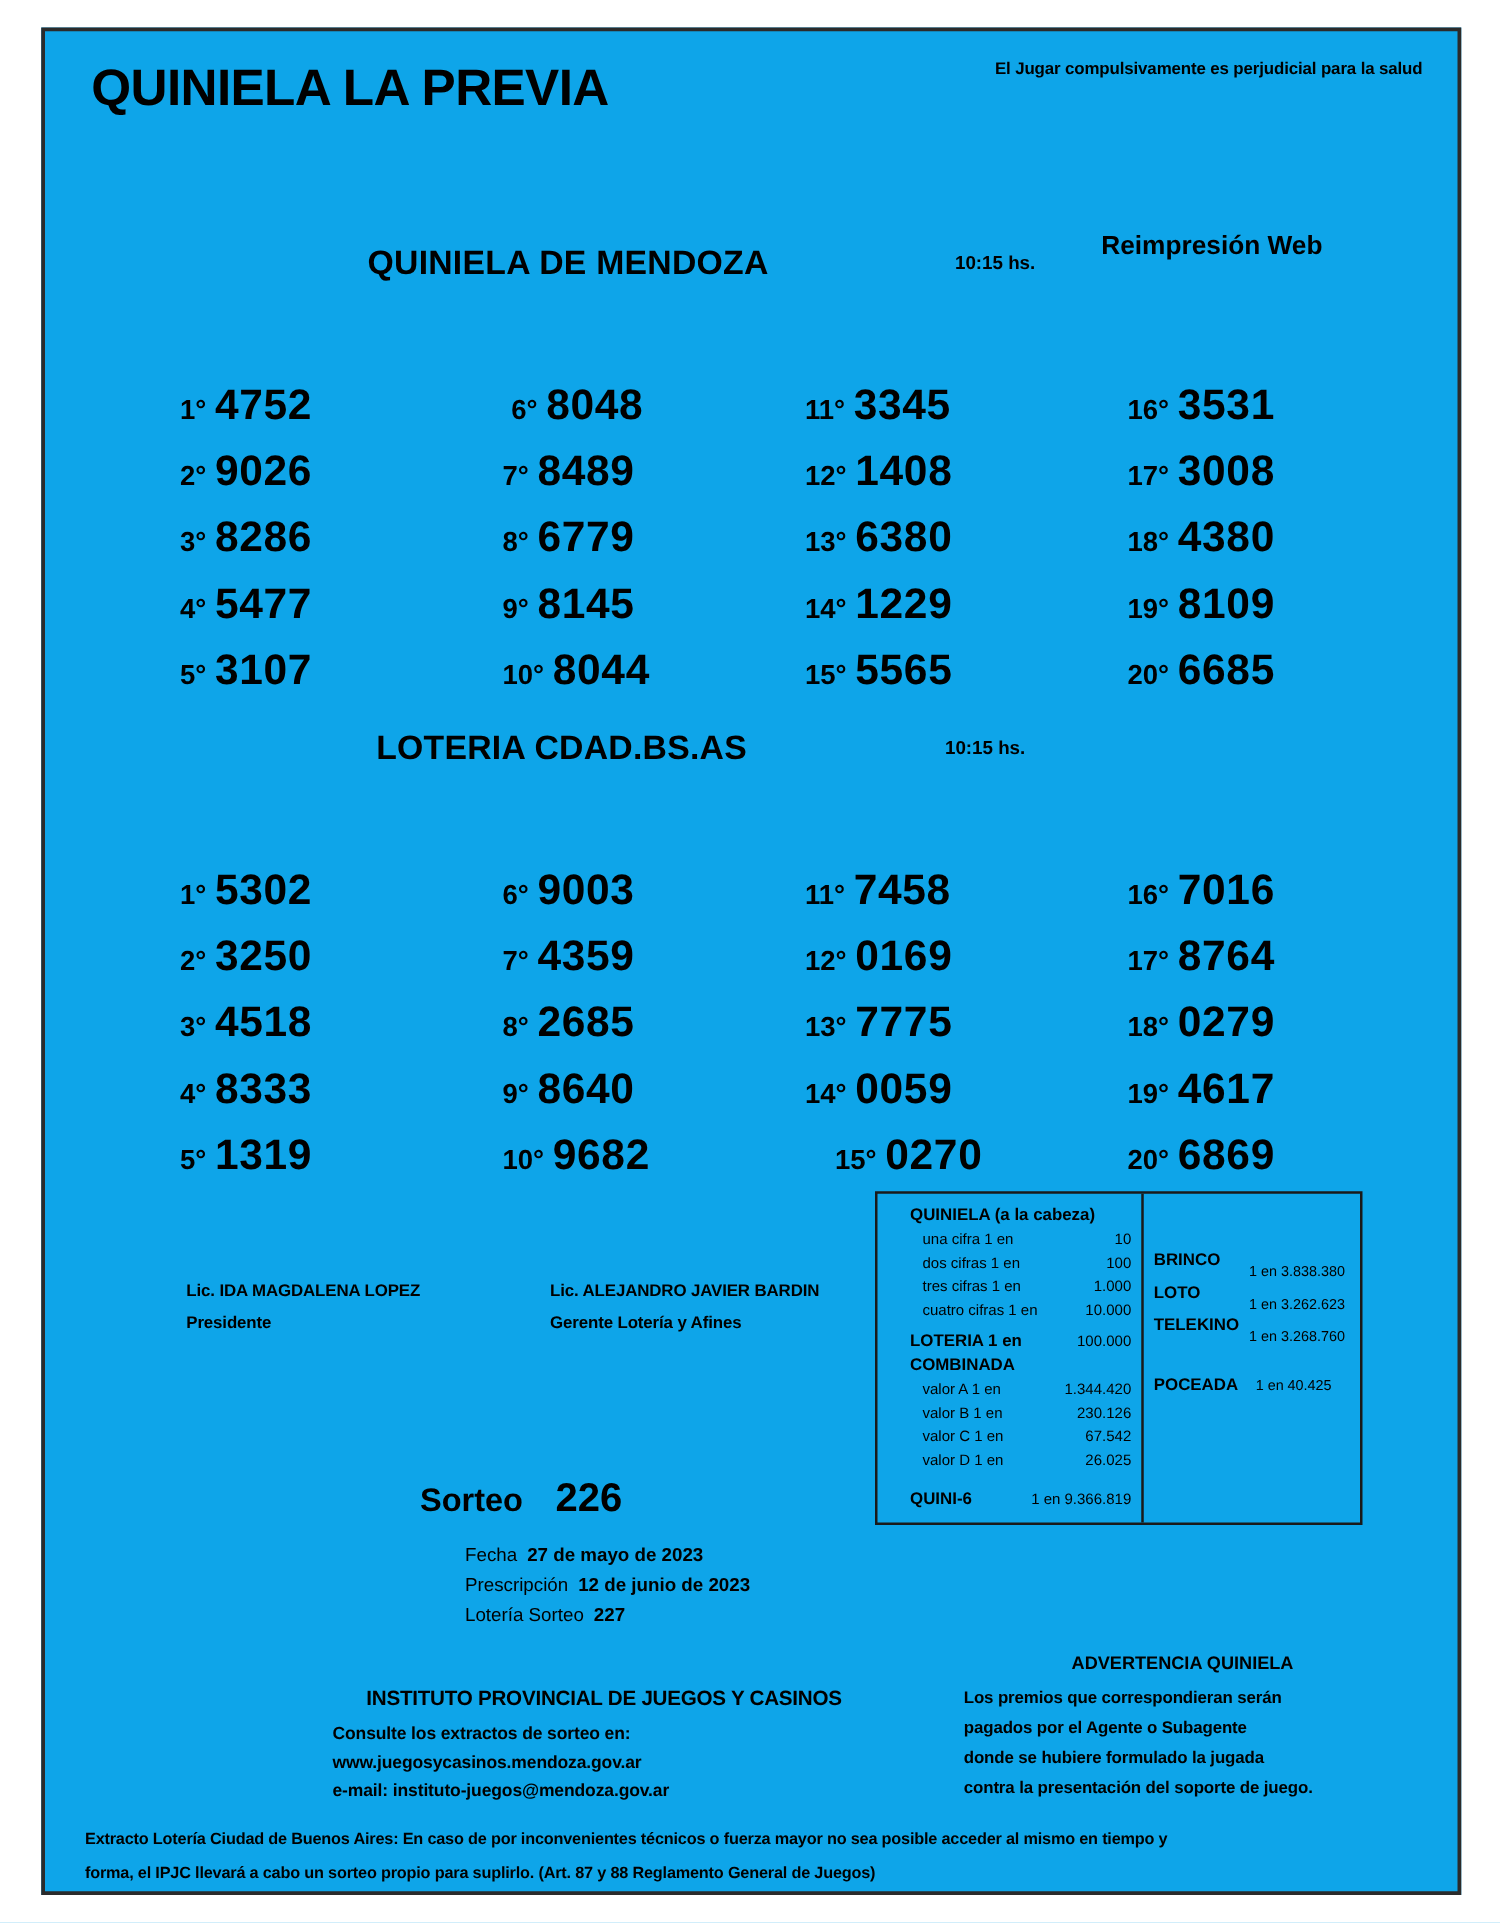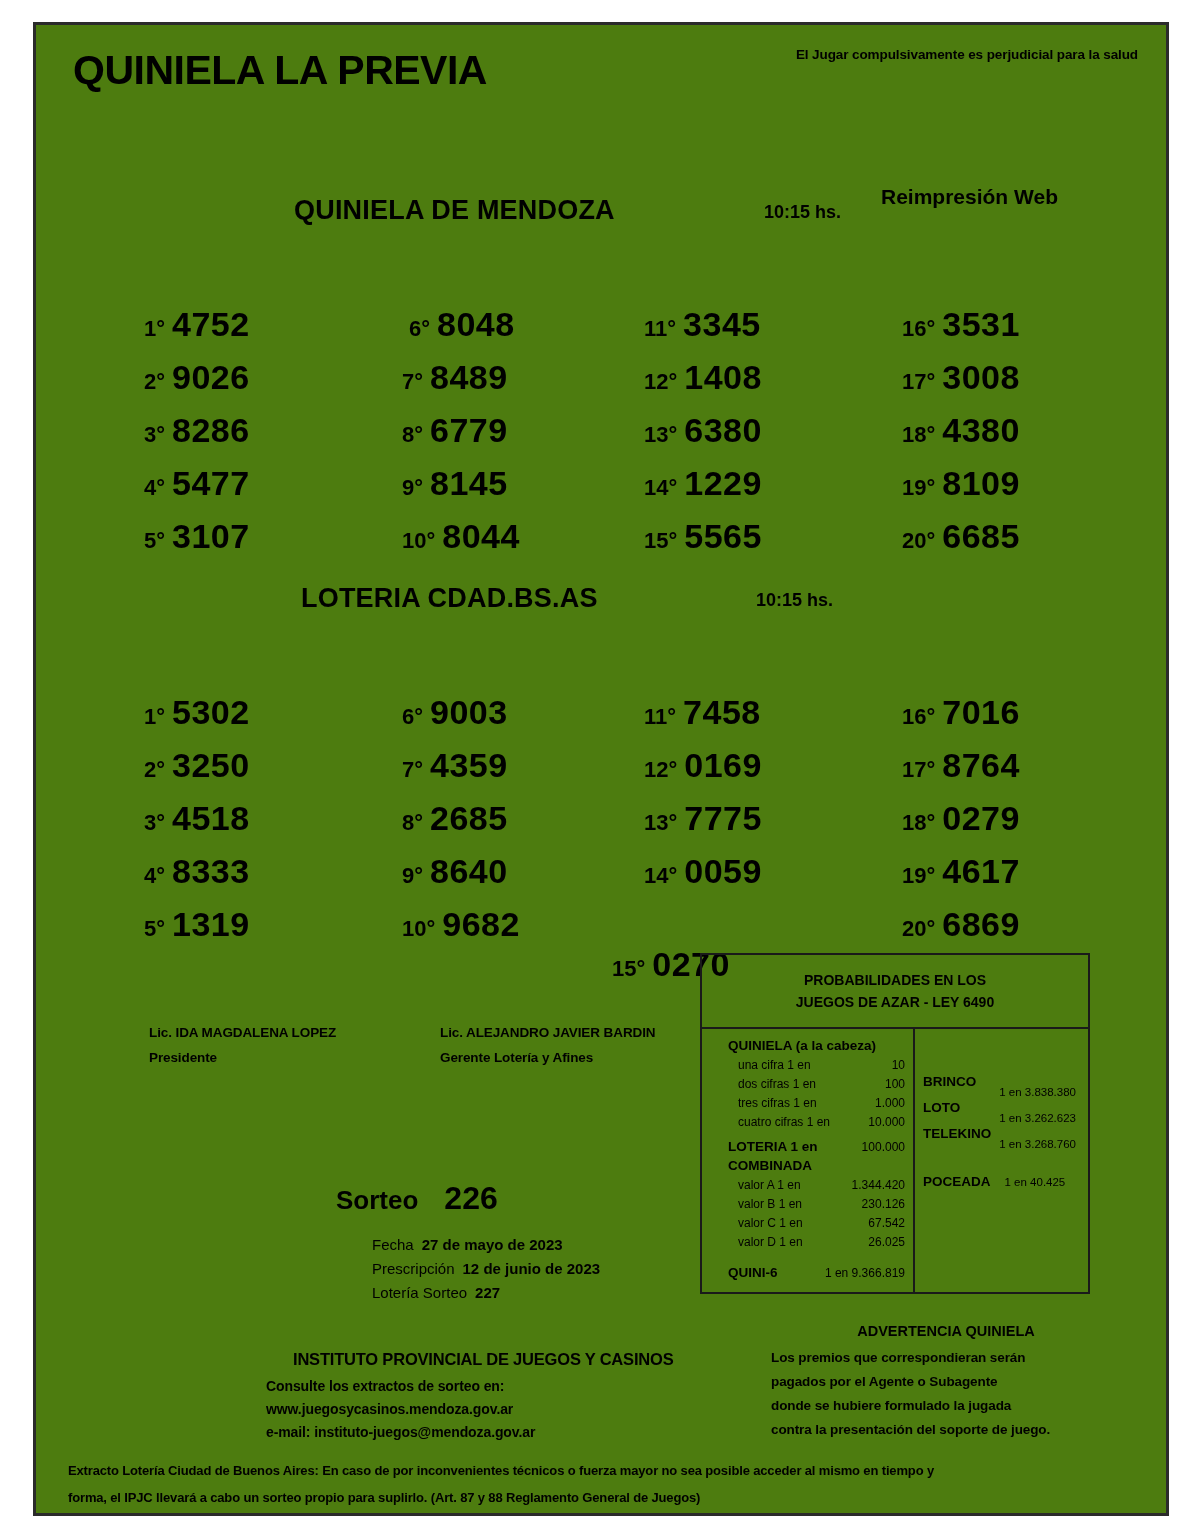--- a/index.html
+++ b/index.html
@@ -19,21 +19,21 @@
     box-sizing: border-box;
     overflow: hidden;
   }
   .sheet {
     position: absolute;
     left: 33px;
     top: 22px;
     width: 1136px;
     height: 1494px;
     border: 3px solid #2b2b2b;
-    background: #4d7c0f;
+    background: #0ea5e9;
     box-sizing: border-box;
   }
   
   .masthead {
     position: absolute;
     left: 37px;
     top: 22px;
     font-size: 41px;
     font-weight: bold;
     letter-spacing: -0.5px;
@@ -56,21 +56,21 @@
   }
   .draw-title {
     position: absolute;
     font-size: 27px;
     font-weight: bold;
     white-space: nowrap;
     letter-spacing: 0.2px;
   }
   .draw-time {
     position: absolute;
-    font-size: 18px;
+    font-size: 15px;
     font-weight: bold;
     white-space: nowrap;
   }
   .reimpresion {
     position: absolute;
     left: 845px;
     top: 160px;
     font-size: 21px;
     font-weight: bold;
     white-space: nowrap;
@@ -298,21 +298,21 @@
           <div class="num-cell" style="left: 108px; top: 880px;"><span class="num-ord">5°</span><span class="num-val">1319</span></div>
           <div class="num-cell" style="left: 366px; top: 668px;"><span class="num-ord">6°</span><span class="num-val">9003</span></div>
           <div class="num-cell" style="left: 366px; top: 721px;"><span class="num-ord">7°</span><span class="num-val">4359</span></div>
           <div class="num-cell" style="left: 366px; top: 774px;"><span class="num-ord">8°</span><span class="num-val">2685</span></div>
           <div class="num-cell" style="left: 366px; top: 827px;"><span class="num-ord">9°</span><span class="num-val">8640</span></div>
           <div class="num-cell" style="left: 366px; top: 880px;"><span class="num-ord">10°</span><span class="num-val">9682</span></div>
           <div class="num-cell" style="left: 608px; top: 668px;"><span class="num-ord">11°</span><span class="num-val">7458</span></div>
           <div class="num-cell" style="left: 608px; top: 721px;"><span class="num-ord">12°</span><span class="num-val">0169</span></div>
           <div class="num-cell" style="left: 608px; top: 774px;"><span class="num-ord">13°</span><span class="num-val">7775</span></div>
           <div class="num-cell" style="left: 608px; top: 827px;"><span class="num-ord">14°</span><span class="num-val">0059</span></div>
-          <div class="num-cell" style="left: 576px; top: 880px; margin-top: 40px;"><span class="num-ord">15°</span><span class="num-val">0270</span></div>
+          <div class="num-cell" style="left: 632px; top: 880px;"><span class="num-ord">15°</span><span class="num-val">0270</span></div>
           <div class="num-cell" style="left: 866px; top: 668px;"><span class="num-ord">16°</span><span class="num-val">7016</span></div>
           <div class="num-cell" style="left: 866px; top: 721px;"><span class="num-ord">17°</span><span class="num-val">8764</span></div>
           <div class="num-cell" style="left: 866px; top: 774px;"><span class="num-ord">18°</span><span class="num-val">0279</span></div>
           <div class="num-cell" style="left: 866px; top: 827px;"><span class="num-ord">19°</span><span class="num-val">4617</span></div>
           <div class="num-cell" style="left: 866px; top: 880px;"><span class="num-ord">20°</span><span class="num-val">6869</span></div>
         </div>
       </div>
 
     <div id="signatures-container">
         <div class="sig" style="left: 113px; top: 995px;">
@@ -334,24 +334,20 @@
       </div>
       <div class="sorteo-line">
         <span class="lbl">Prescripción</span><span class="val">12 de junio de 2023</span>
       </div>
       <div class="sorteo-line">
         <span class="lbl">Lotería Sorteo</span><span class="val">227</span>
       </div>
     </div>
 
     <div class="prob-box">
-      <div class="prob-title">
-        <div>PROBABILIDADES EN LOS</div>
-        <div>JUEGOS DE AZAR - LEY 6490</div>
-      </div>
       <div class="prob-body">
         <div class="prob-left">
           <div class="p-head">QUINIELA (a la cabeza)</div>
           <div id="quiniela-rows">
               <div class="p-row">
                 <span>una cifra  1 en</span>
                 <span class="rv">10</span>
               </div>
               <div class="p-row">
                 <span>dos cifras 1 en</span>

